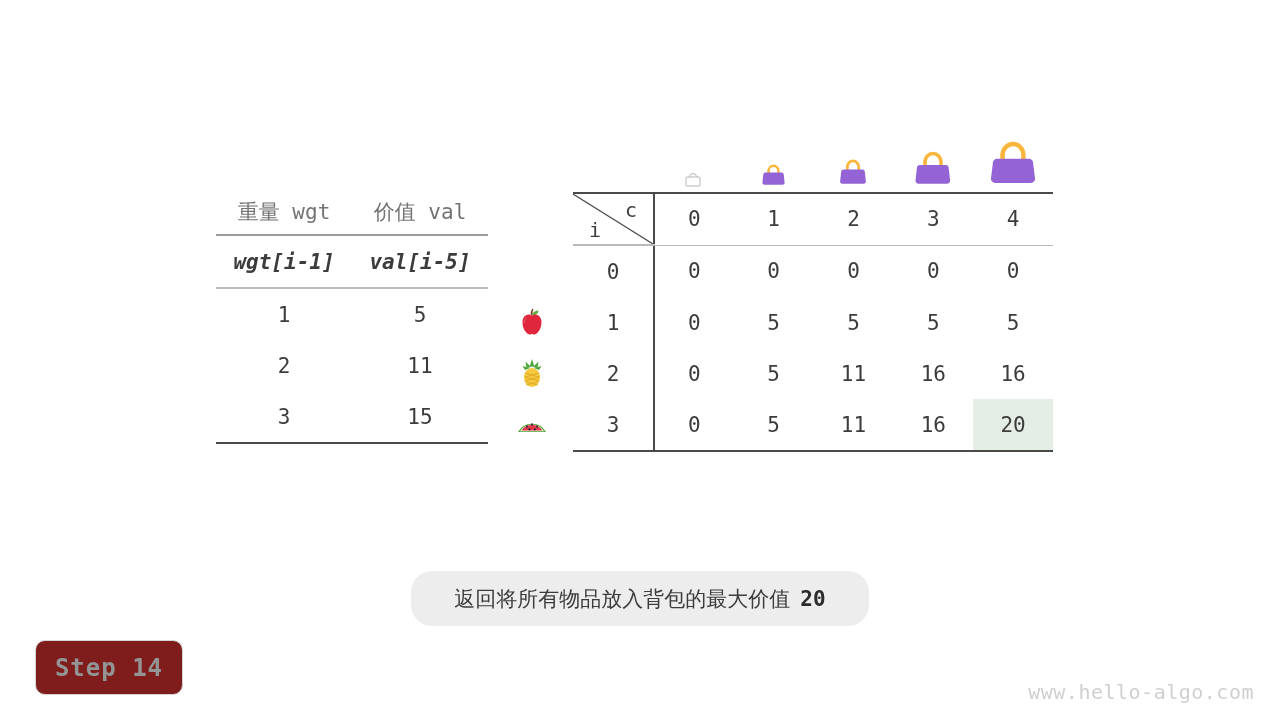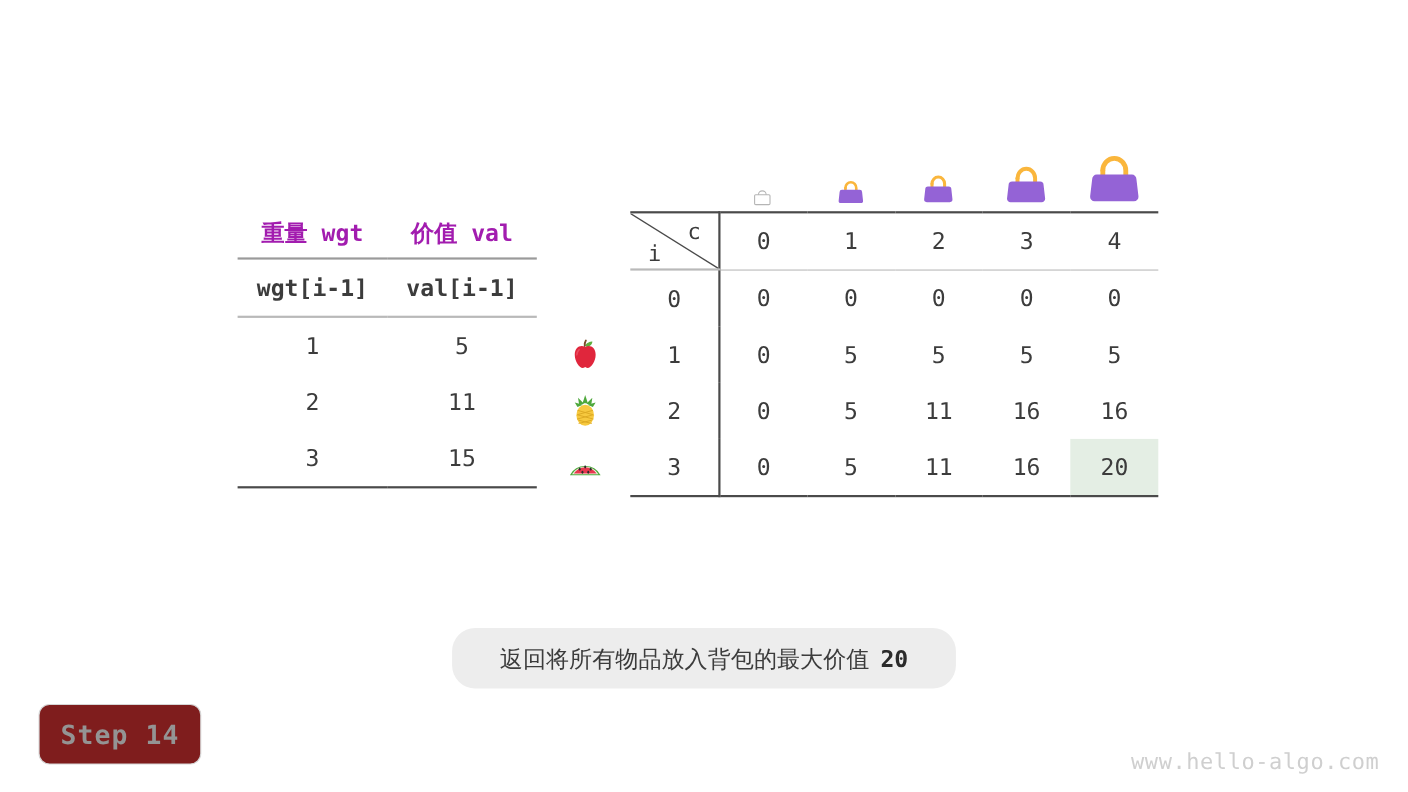--- a/index.html
+++ b/index.html
@@ -29,31 +29,32 @@
   }
   #items-table th, #items-table td {
     text-align: center;
     font-size: 21px;
     padding: 0;
     height: 51px;
     vertical-align: middle;
     font-family: "DejaVu Sans Mono", "Liberation Mono", monospace;
   }
   #items-table th {
-    font-weight: bold;
-    color: #a21caf;
+    font-weight: normal;
+    color: #737373;
     height: 44px;
   }
   .items-head-row th {
     border-bottom: 2px solid #9a9a9a;
   }
   .items-var-row td {
     font-weight: bold;
     height: 48px;
     border-bottom: 2px solid #b9b9b9;
+    font-style: italic;
   }
   .var-wgt { color: #2d8f8a; }
   .var-val { color: #3d9450; }
   .items-body-row:last-child td {
     border-bottom: 2px solid #4a4a4a;
   }
   #items-table td { color: #3c3c3c; }
 
   
   #fruit-column {
@@ -224,21 +225,21 @@
   <table>
     <thead>
       <tr class="items-head-row">
         <th>重量 wgt</th>
         <th>价值 val</th>
       </tr>
     </thead>
     <tbody>
       <tr class="items-var-row">
         <td class="var-wgt">wgt[i-1]</td>
-        <td class="var-val">val[i-1]</td>
+        <td class="var-val">val[i-5]</td>
       </tr>
       <tr class="items-body-row">
         <td>1</td>
         <td>5</td>
       </tr>
       <tr class="items-body-row">
         <td>2</td>
         <td>11</td>
       </tr>
       <tr class="items-body-row">

